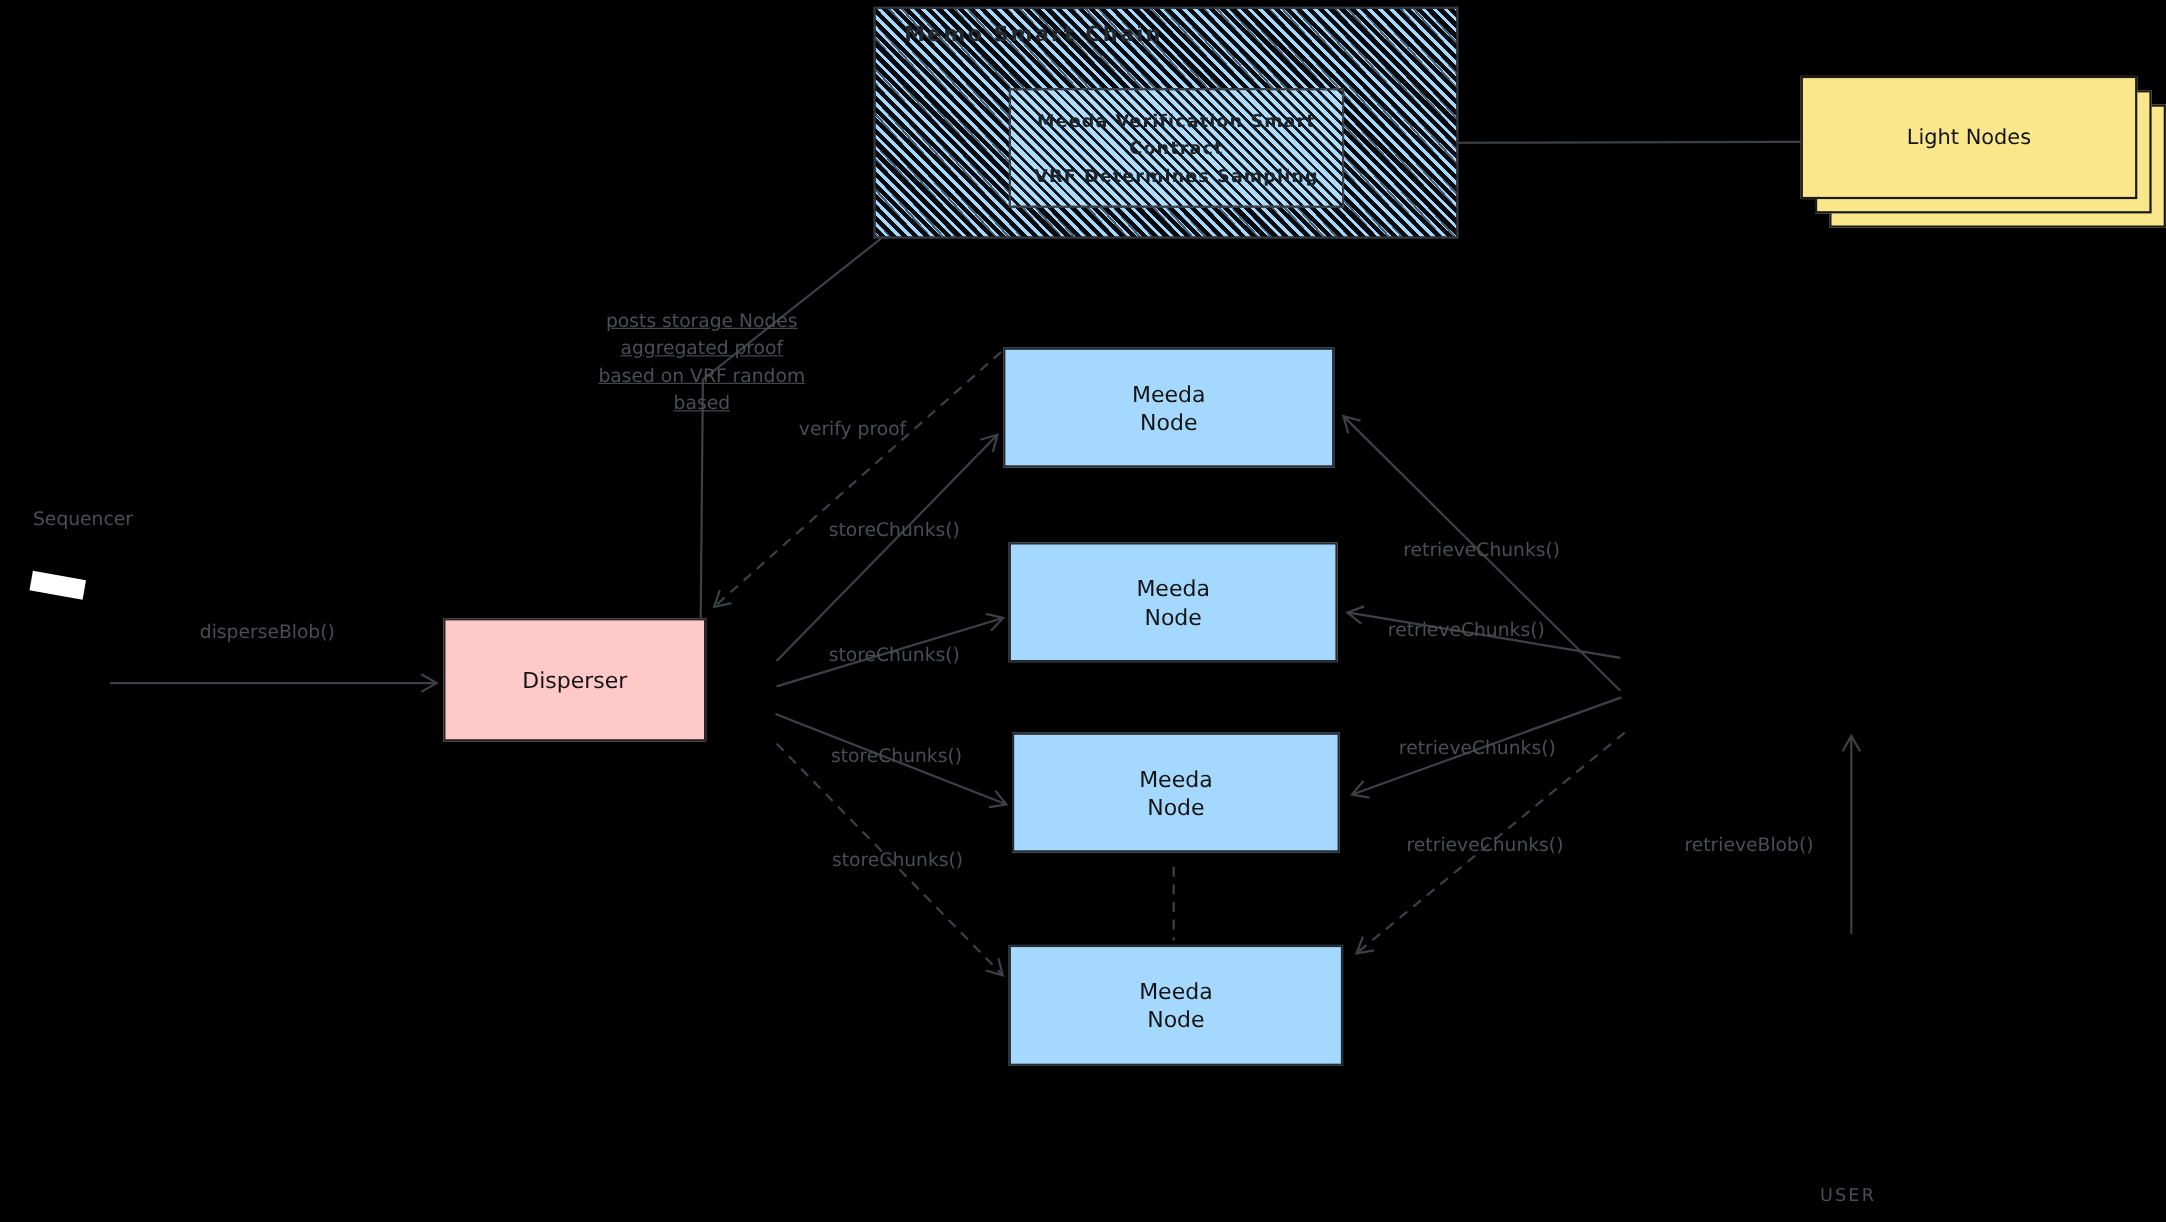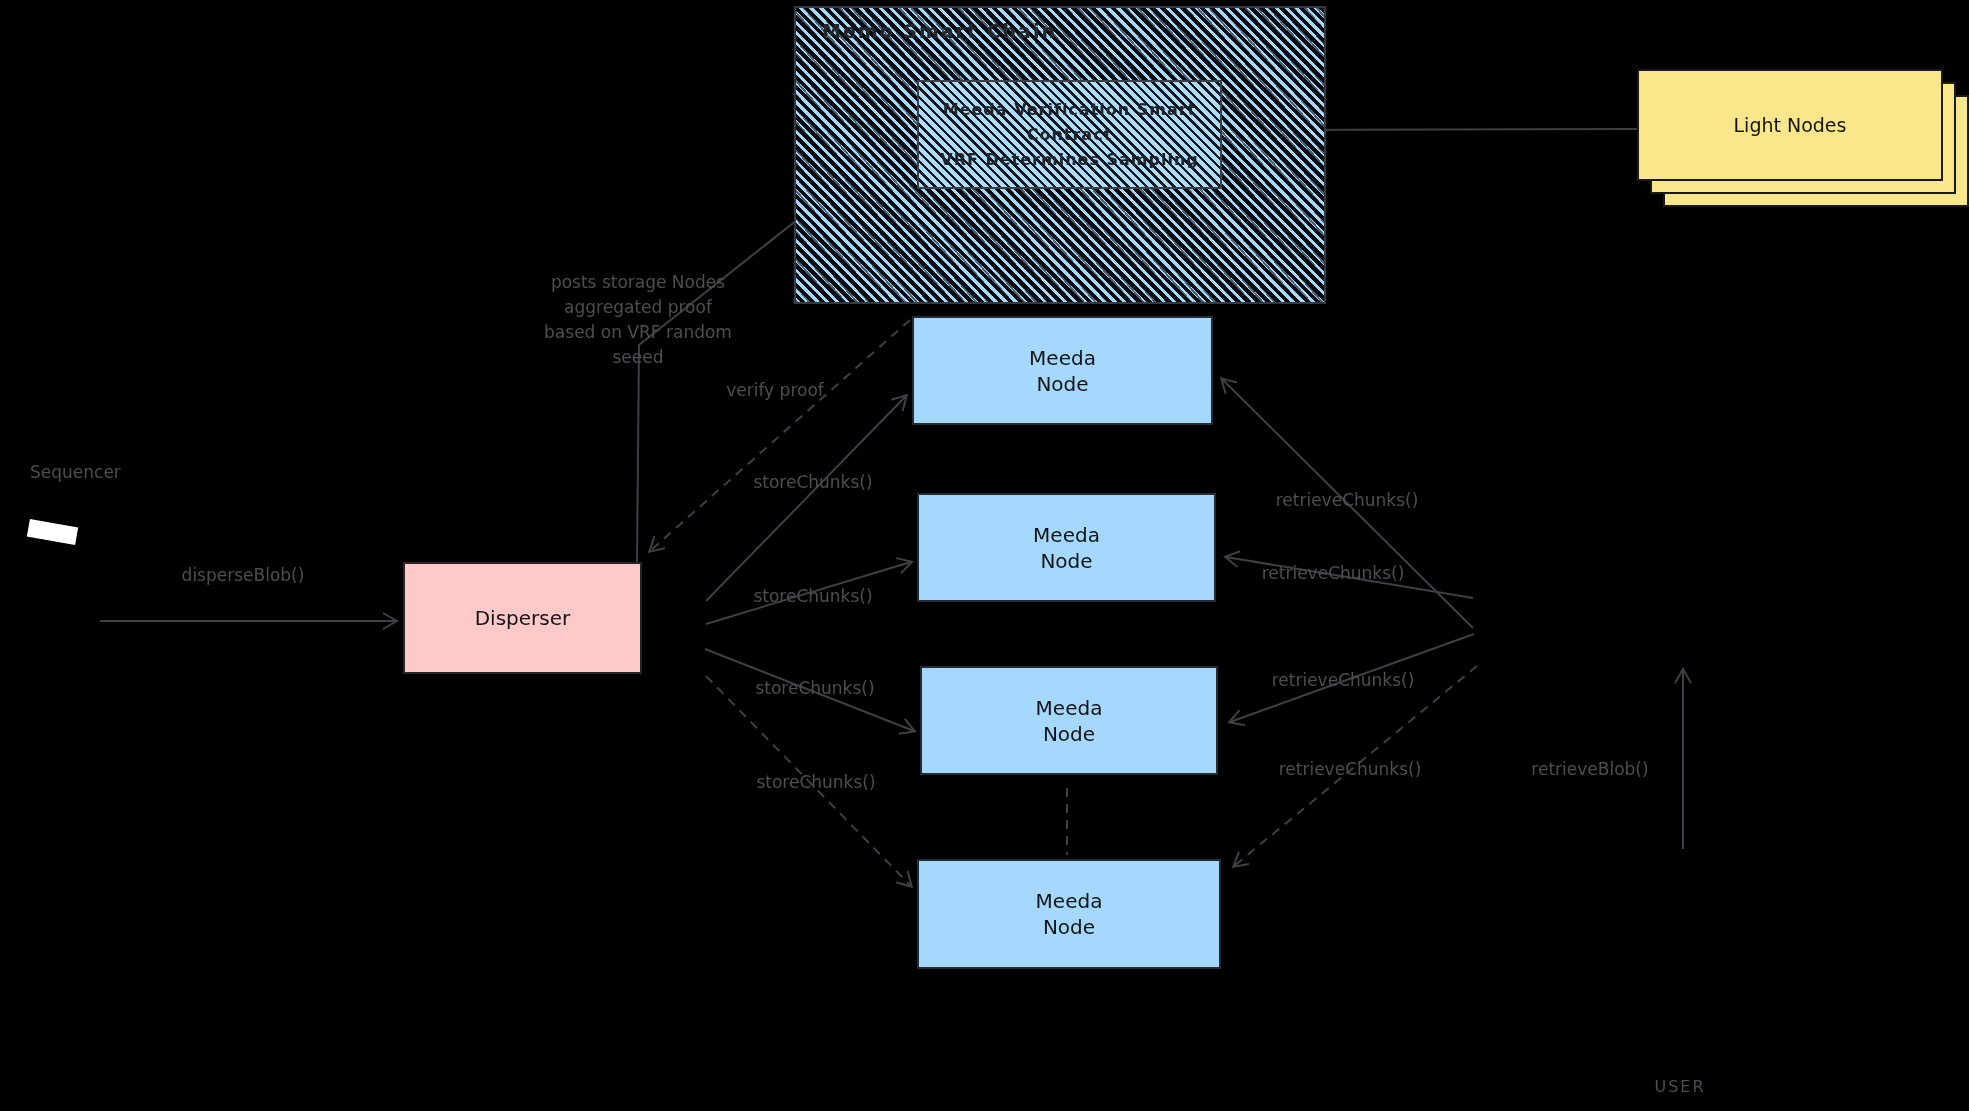--- a/index.html
+++ b/index.html
@@ -22,21 +22,21 @@
     font-size:20px;
     line-height:26px;
     border:2px solid #2b3036;
   }
   .blue   { background:#a5d8ff; border-color:#262b31; }
   .pink   { background:#ffc9c9; border-color:#2b2626; }
   .yellow { background:#fae78c; border-color:#1e1e1e; }
 
   .hatch {
     position:absolute;
-    left:794px; top:6px; width:532px; height:298px;
+    left:794px; top:6px; width:532px; height:211px;
     border:2px solid #343a40;
     background:
       repeating-linear-gradient(49deg, rgba(0,0,0,0.55) 0 2px, rgba(0,0,0,0) 2px 9px),
       repeating-linear-gradient(45deg, #a5d8ff 0 3px, #07090c 3px 7px);
   }
   .hatch-title {
     position:absolute; left:26px; top:12px;
     font-size:19px; letter-spacing:2px;
     color:#23272c; font-weight:bold;
   }
@@ -136,25 +136,25 @@
     <span>Node</span>
   </div>
   <div class="box blue" style="left:917px; top:859px; width:304px; height:110px;">
     <span>Meeda</span>
     <span>Node</span>
   </div>
 
 
   <div class="lbl" style="left:168px; top:563px; width:150px;">disperseBlob()</div>
 
-  <div class="lbl multi" style="left:528px; top:270px; width:220px;">
+  <div class="lbl multi" style="left:528px; top:280px; width:220px;text-decoration:underline;">
     <div>posts storage Nodes</div>
     <div>aggregated proof</div>
     <div>based on VRF random</div>
-    <div>seeed</div>
+    <div>based</div>
   </div>
 
   <div class="lbl" style="left:700px; top:378px; width:150px;">verify proof</div>
 
   <div class="lbl" style="left:738px; top:470px; width:150px;">storeChunks()</div>
   <div class="lbl" style="left:738px; top:584px; width:150px;">storeChunks()</div>
   <div class="lbl" style="left:740px; top:676px; width:150px;">storeChunks()</div>
   <div class="lbl" style="left:741px; top:770px; width:150px;">storeChunks()</div>
 
   <div class="lbl" style="left:1262px; top:488px; width:170px;">retrieveChunks()</div>

